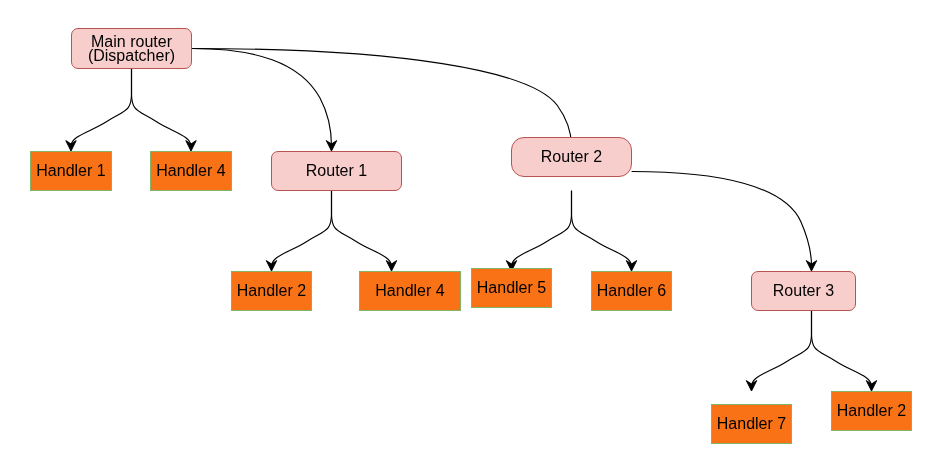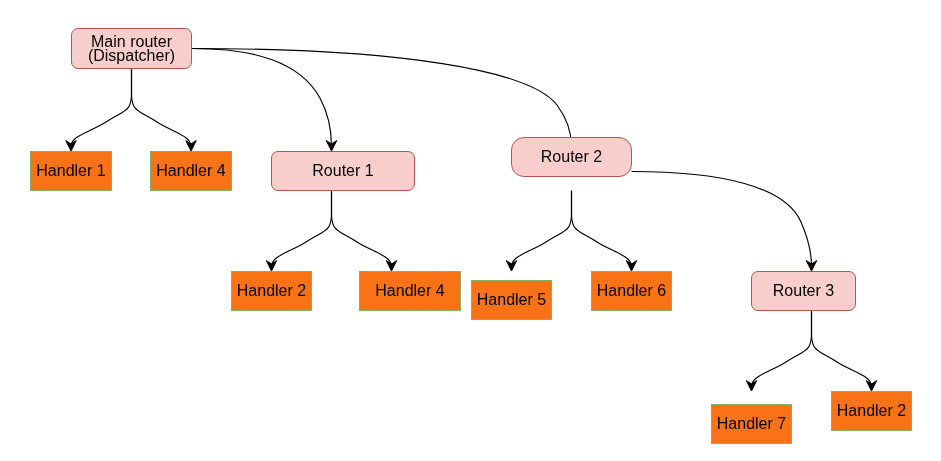--- a/index.html
+++ b/index.html
@@ -111,23 +111,23 @@
       <g>
         <path class="edge-path" d="M 811.5 311 L 811.5 333 C 811.5 352 818 350 837 362 C 853 372 871.5 376 871.5 386" stroke="#000000"></path>
         <path class="arrow-head" d="M 871.5 391 L 866.3 380.6 L 871.5 383.98 L 876.7 380.6 Z" fill="#000000" stroke="#000000"></path>
       </g>
     </svg>
   <div id="node-layer">
       <div class="node node-router" style="left: 71px; top: 28px; width: 121px; height: 41px;">Main router
 (Dispatcher)</div>
       <div class="node node-handler" style="left: 30px; top: 151px; width: 82px; height: 40px;">Handler 1</div>
       <div class="node node-handler" style="left: 150px; top: 151px; width: 82px; height: 40px;">Handler 4</div>
-      <div class="node node-router" style="left: 271px; top: 151px; width: 144px; height: 40px;">Router 1</div>
+      <div class="node node-router" style="left: 271px; top: 151px; width: 131px; height: 40px;">Router 1</div>
       <div class="node node-router" style="left: 511px; top: 137px; width: 121px; height: 40px; border-radius: 13px;">Router 2</div>
       <div class="node node-handler" style="left: 231px; top: 271px; width: 81px; height: 40px;">Handler 2</div>
       <div class="node node-handler" style="left: 359px; top: 271px; width: 102px; height: 40px;">Handler 4</div>
-      <div class="node node-handler" style="left: 471px; top: 280px; width: 81px; height: 40px;">Handler 5</div>
+      <div class="node node-handler" style="left: 471px; top: 268px; width: 81px; height: 40px;">Handler 5</div>
       <div class="node node-handler" style="left: 591px; top: 271px; width: 81px; height: 40px; text-align: center;">Handler 6</div>
       <div class="node node-router" style="left: 751px; top: 271px; width: 105px; height: 40px;">Router 3</div>
       <div class="node node-handler" style="left: 711px; top: 404px; width: 81px; height: 40px;">Handler 7</div>
       <div class="node node-handler" style="left: 831px; top: 391px; width: 81px; height: 40px;">Handler 2</div>
     </div>
 </div>
 
 </body></html>

